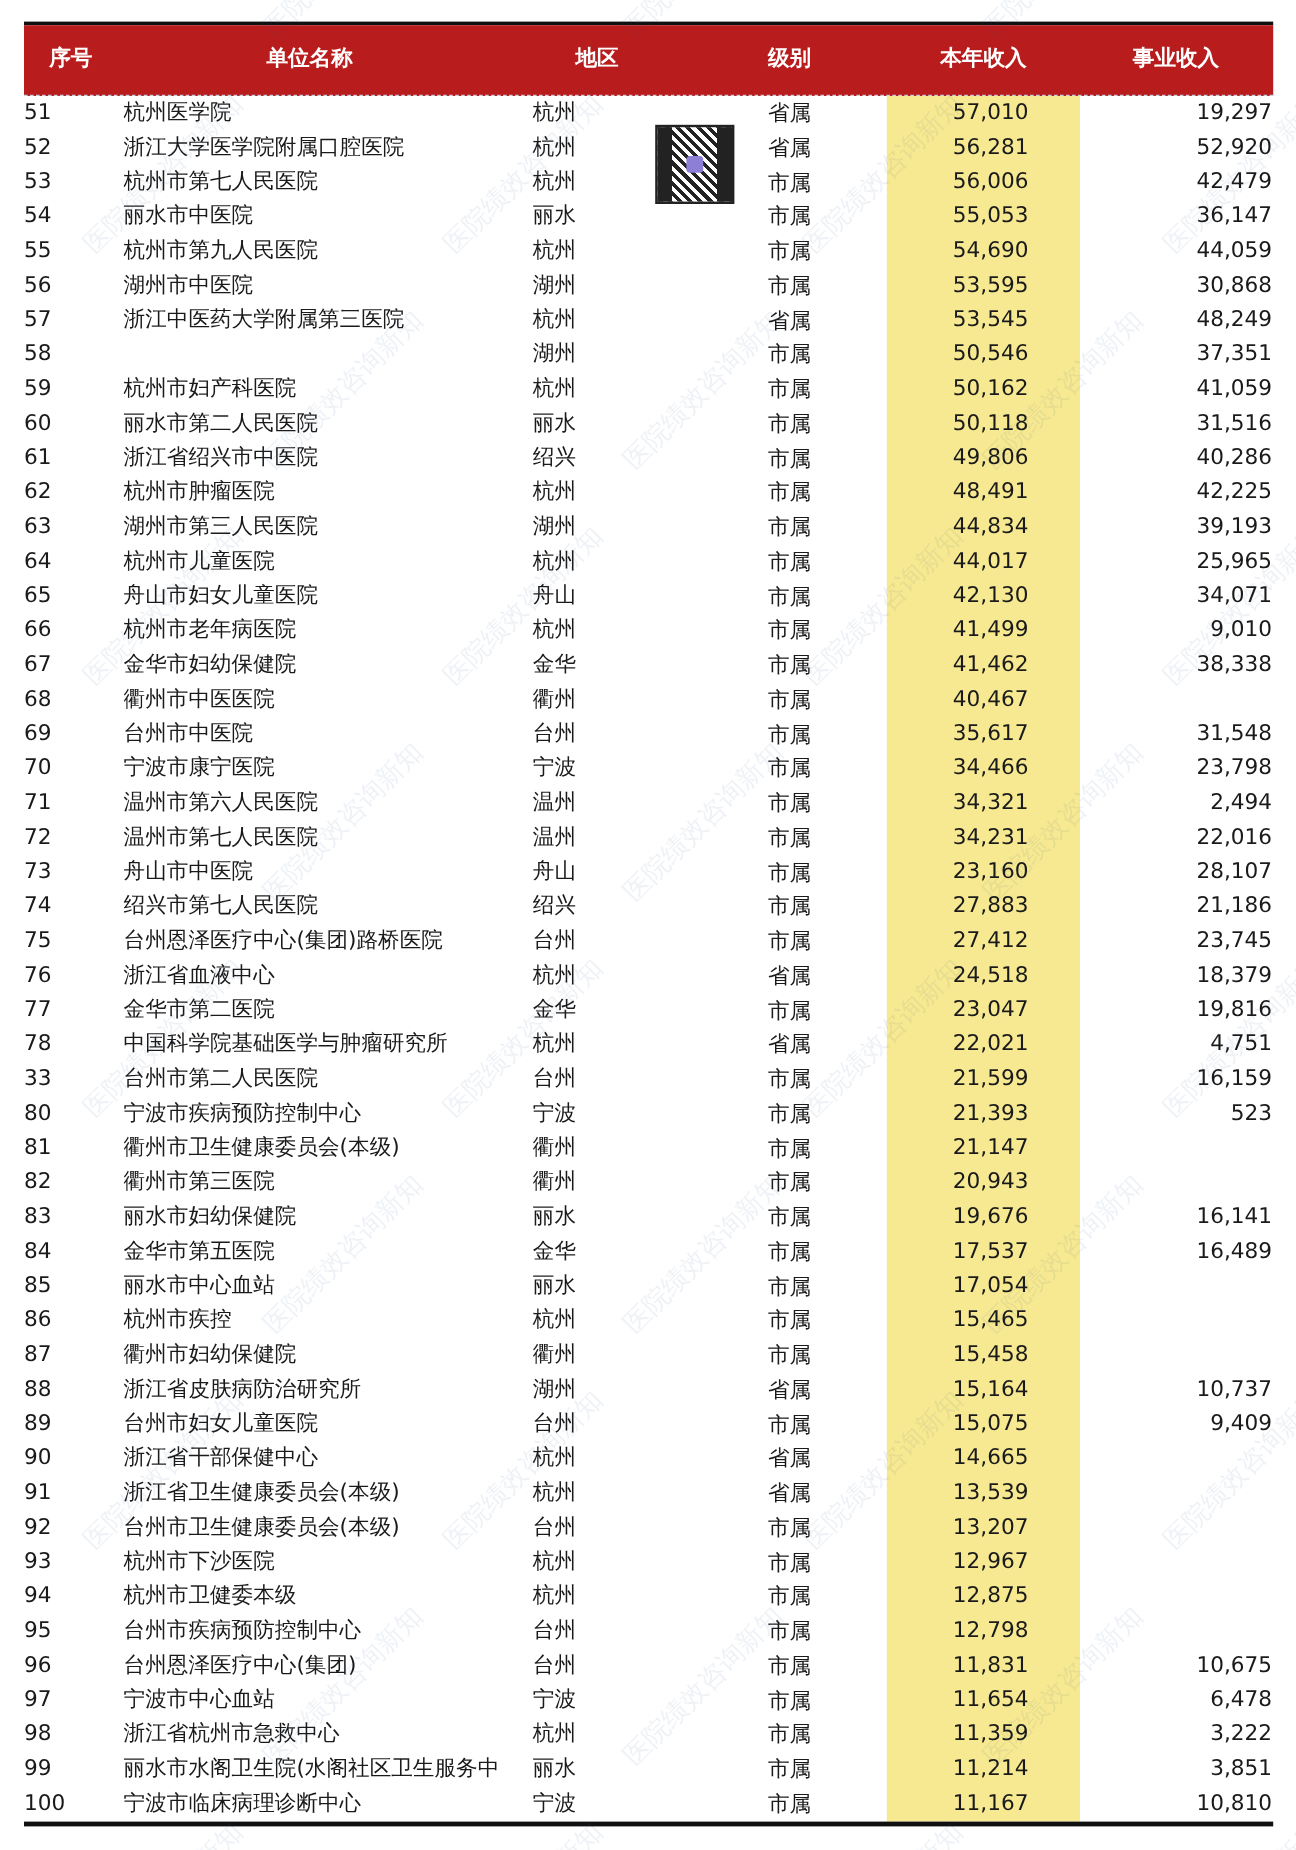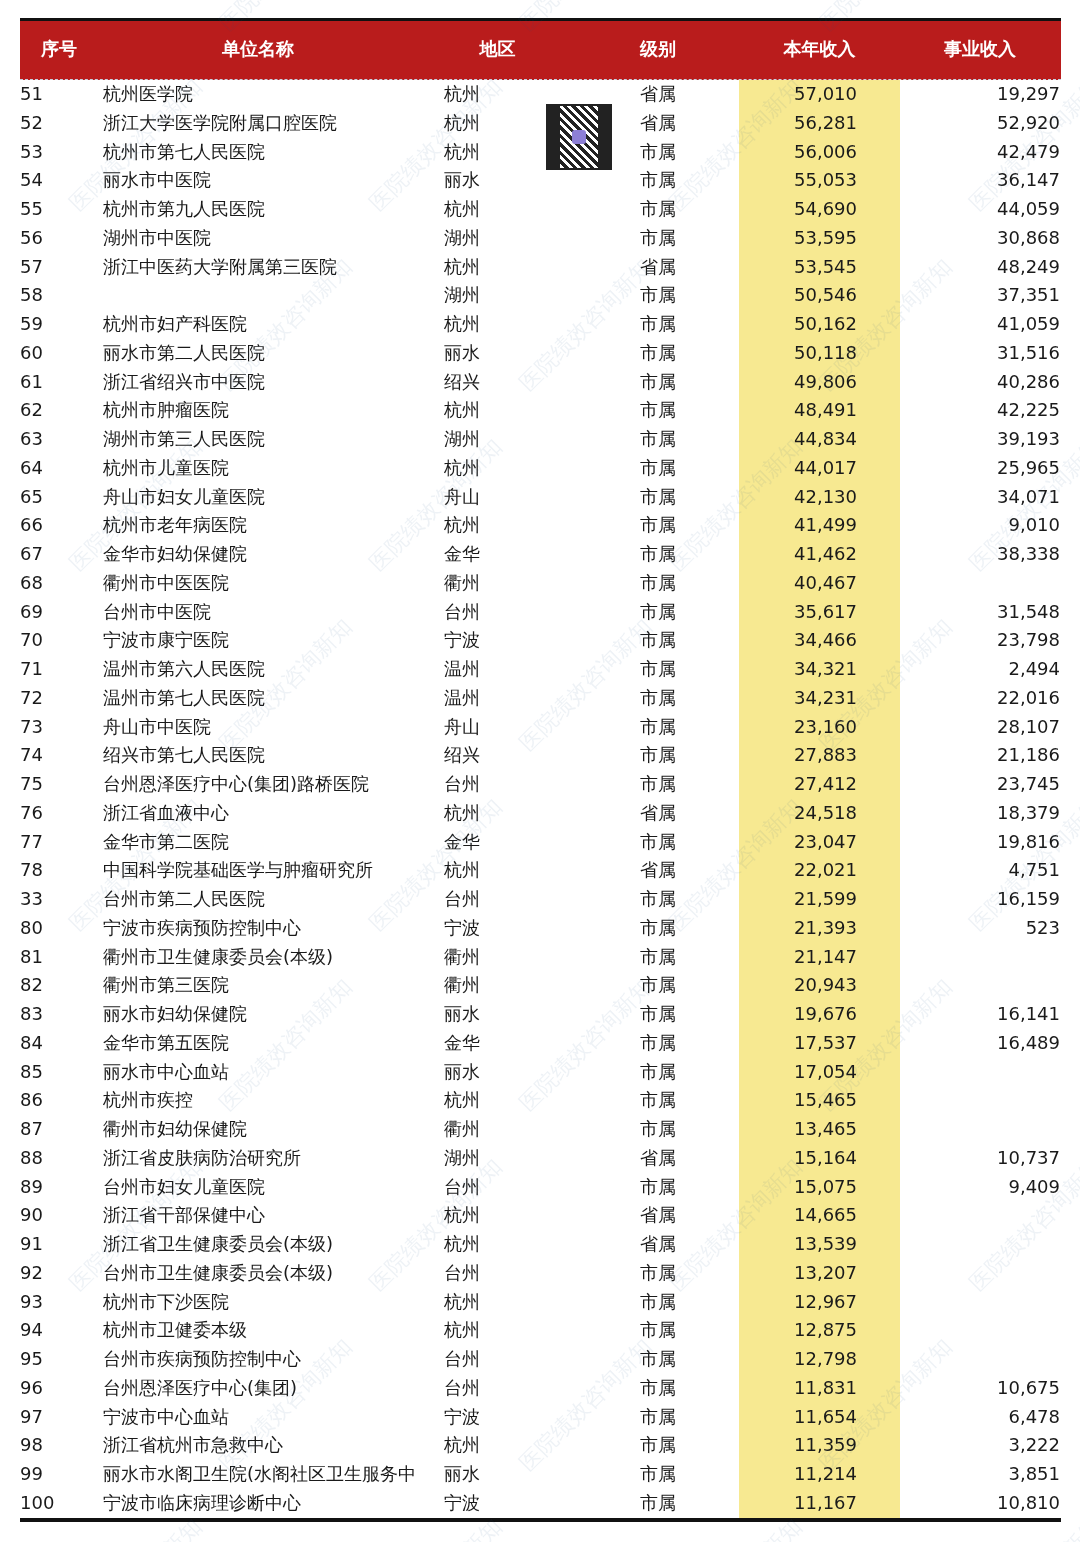--- a/index.html
+++ b/index.html
@@ -355,21 +355,21 @@
       <div class="cell c-region">杭州</div>
       <div class="cell c-level">市属</div>
       <div class="cell c-income">15,465</div>
       <div class="cell c-biz"></div>
     </div>
     <div class="row">
       <div class="cell c-no">87</div>
       <div class="cell c-name">衢州市妇幼保健院</div>
       <div class="cell c-region">衢州</div>
       <div class="cell c-level">市属</div>
-      <div class="cell c-income">13,465</div>
+      <div class="cell c-income">15,458</div>
       <div class="cell c-biz"></div>
     </div>
     <div class="row">
       <div class="cell c-no">88</div>
       <div class="cell c-name">浙江省皮肤病防治研究所</div>
       <div class="cell c-region">湖州</div>
       <div class="cell c-level">省属</div>
       <div class="cell c-income">15,164</div>
       <div class="cell c-biz">10,737</div>
     </div>

